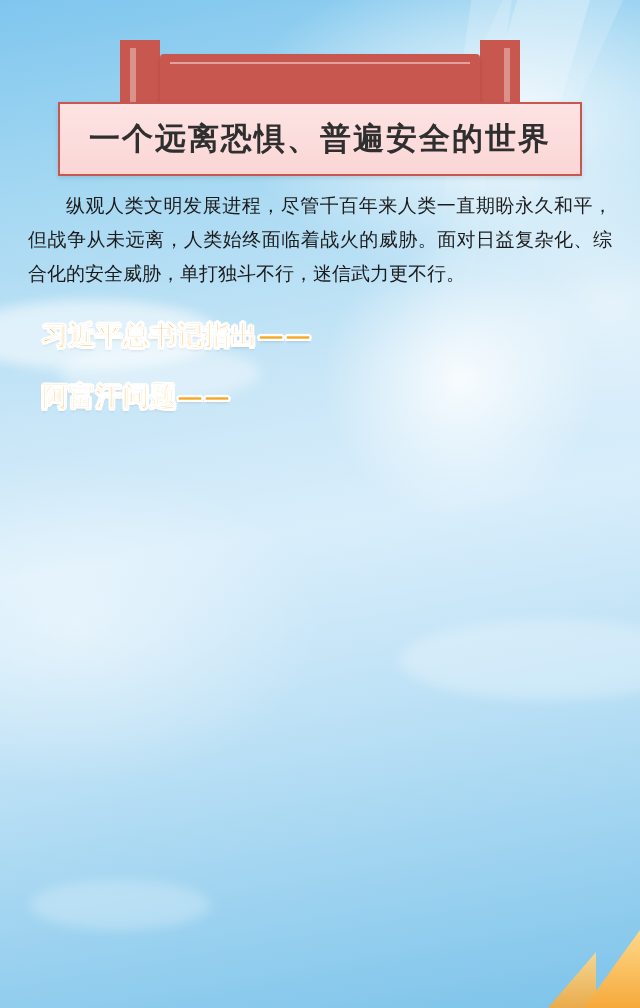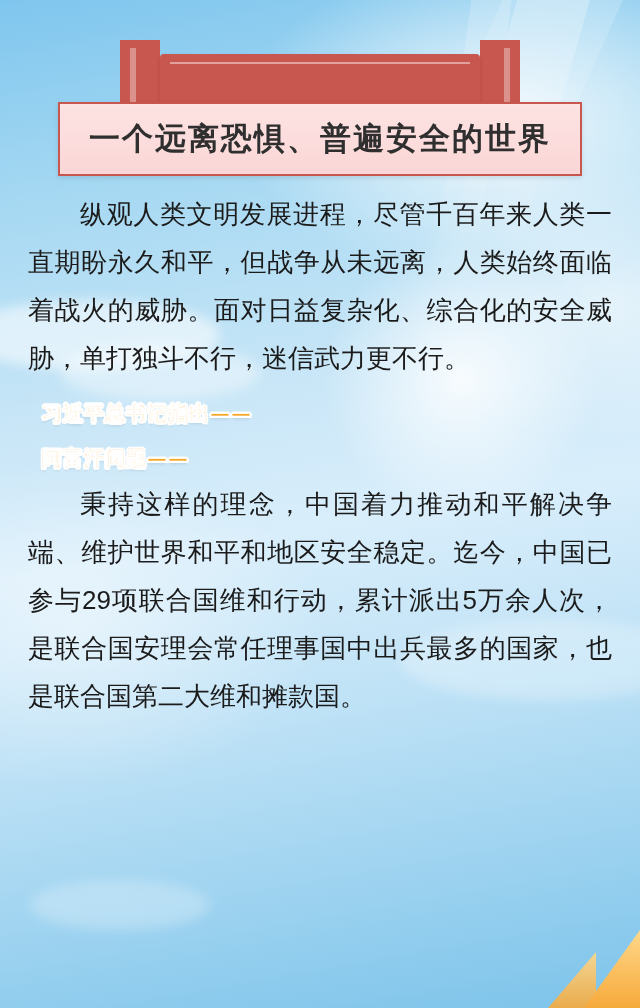--- a/index.html
+++ b/index.html
@@ -140,31 +140,31 @@
 
   
   .content {
     position: absolute;
     left: 28px;
     right: 28px;
     top: 190px;
   }
   p.para {
     margin: 0 0 4px 0;
-    font-family: Liberation Sans, sans-serif;
-    font-size: 26px;
-    line-height: 48px;
+    font-family: Liberation Mono, monospace;
+    font-size: 19px;
+    line-height: 34px;
     color: #1b1b1b;
     text-indent: 2em;
     text-align: justify;
   }
   .heading {
-    margin: 18px 0 8px 14px;
+    margin: 26px 0 8px 14px;
     font-family: "DejaVu Serif", "Liberation Serif", serif;
-    font-size: 20px;
+    font-size: 26px;
     font-weight: bold;
     color: #f5a623;
     -webkit-text-stroke: 0.6px #ffffff;
     text-shadow:
        2px 0 #fff, -2px 0 #fff, 0 2px #fff, 0 -2px #fff,
        1.5px 1.5px #fff, -1.5px 1.5px #fff, 1.5px -1.5px #fff, -1.5px -1.5px #fff,
        0 3px 3px rgba(0,0,0,0.12);
     letter-spacing: 1px;
   }
   .quote {
@@ -219,21 +219,20 @@
     </div>
   </div>
 
   <div class="content">
 
     <p class="para">纵观人类文明发展进程，尽管千百年来人类一直期盼永久和平，但战争从未远离，人类始终面临着战火的威胁。面对日益复杂化、综合化的安全威胁，单打独斗不行，迷信武力更不行。</p>
 
     <div class="heading">习近平总书记指出——</div>
 
     <div class="heading">阿富汗问题——</div>
-    <p class="para">秉持这样的理念，中国着力推动和平解决争端、维护世界和平和地区安全稳定。迄今，中国已参与29项联合国维和行动，累计派出5万余人次，是联合国安理会常任理事国中出兵最多的国家，也是联合国第二大维和摊款国。</p>
 
   </div>
 
   <div class="corner">
     <div class="band b2"></div>
     <div class="band b1"></div>
   </div>
 
 </div>
 

